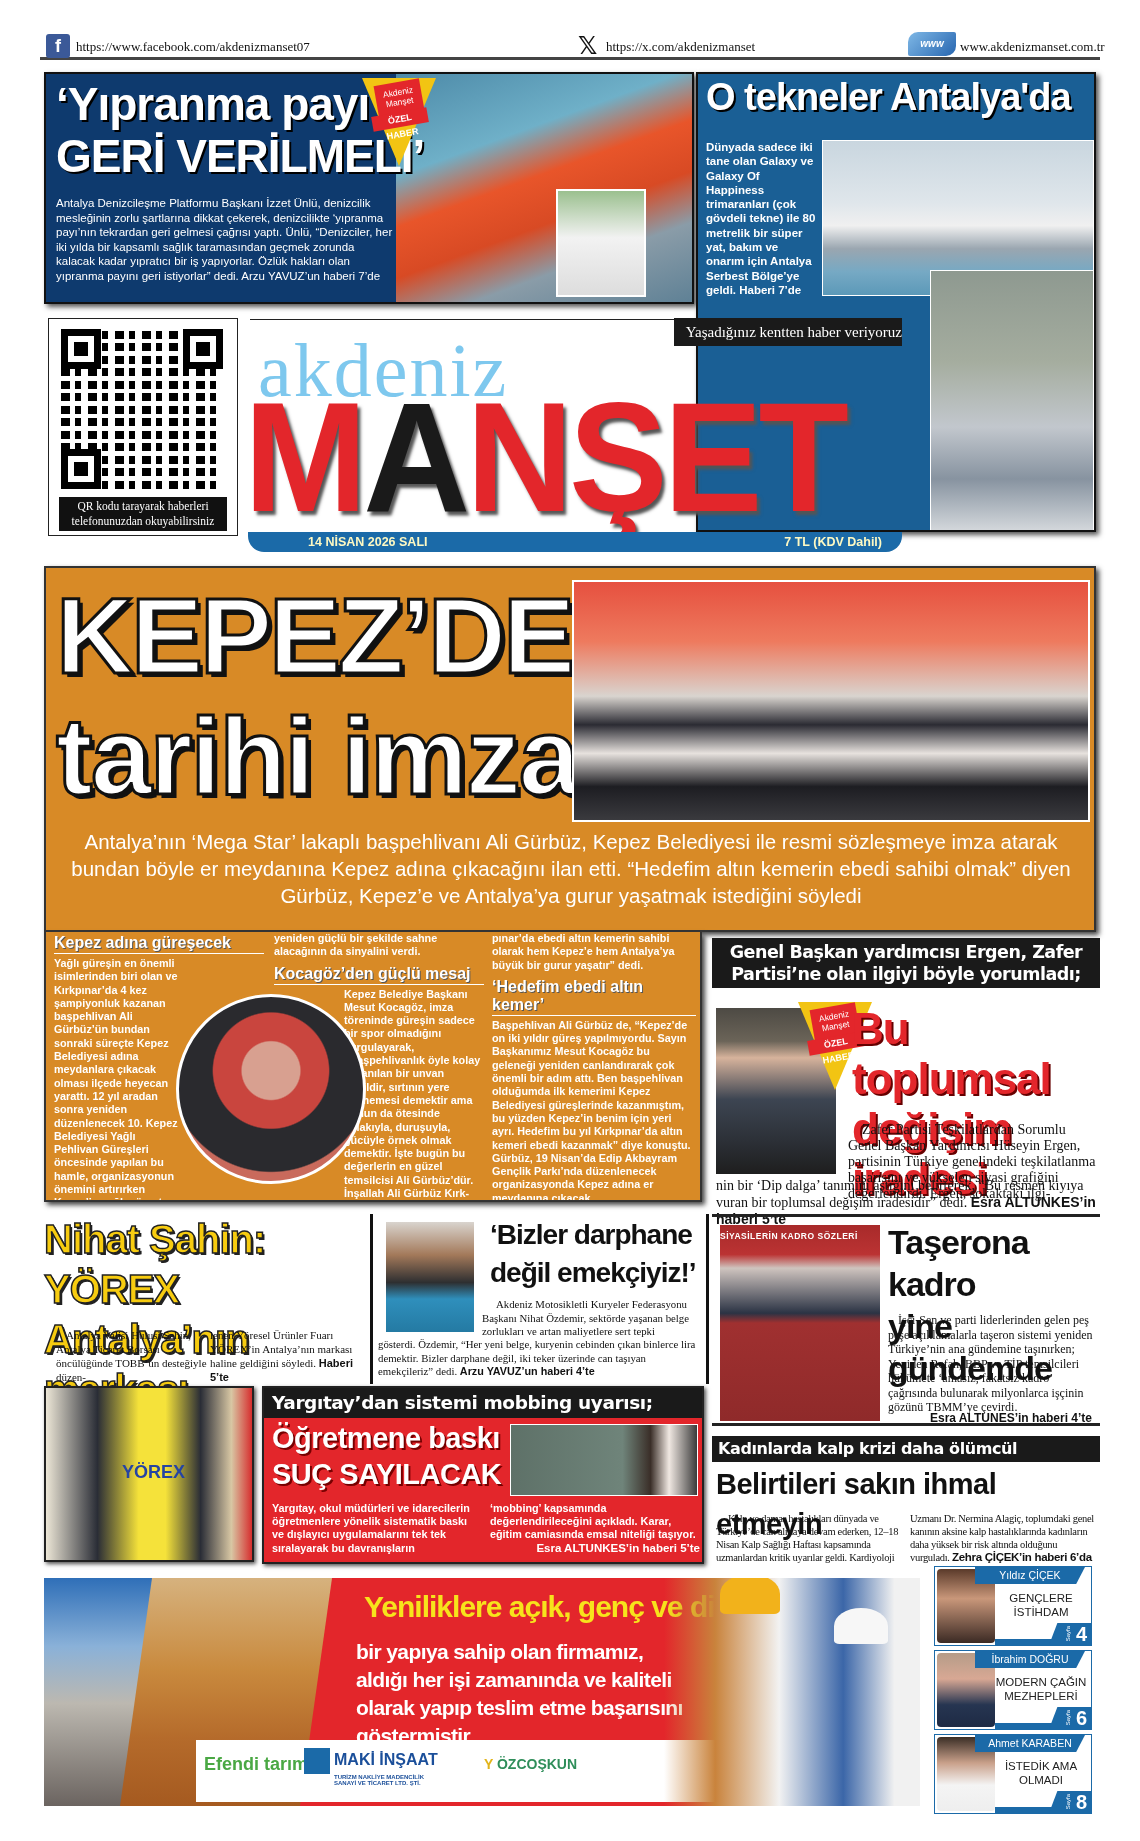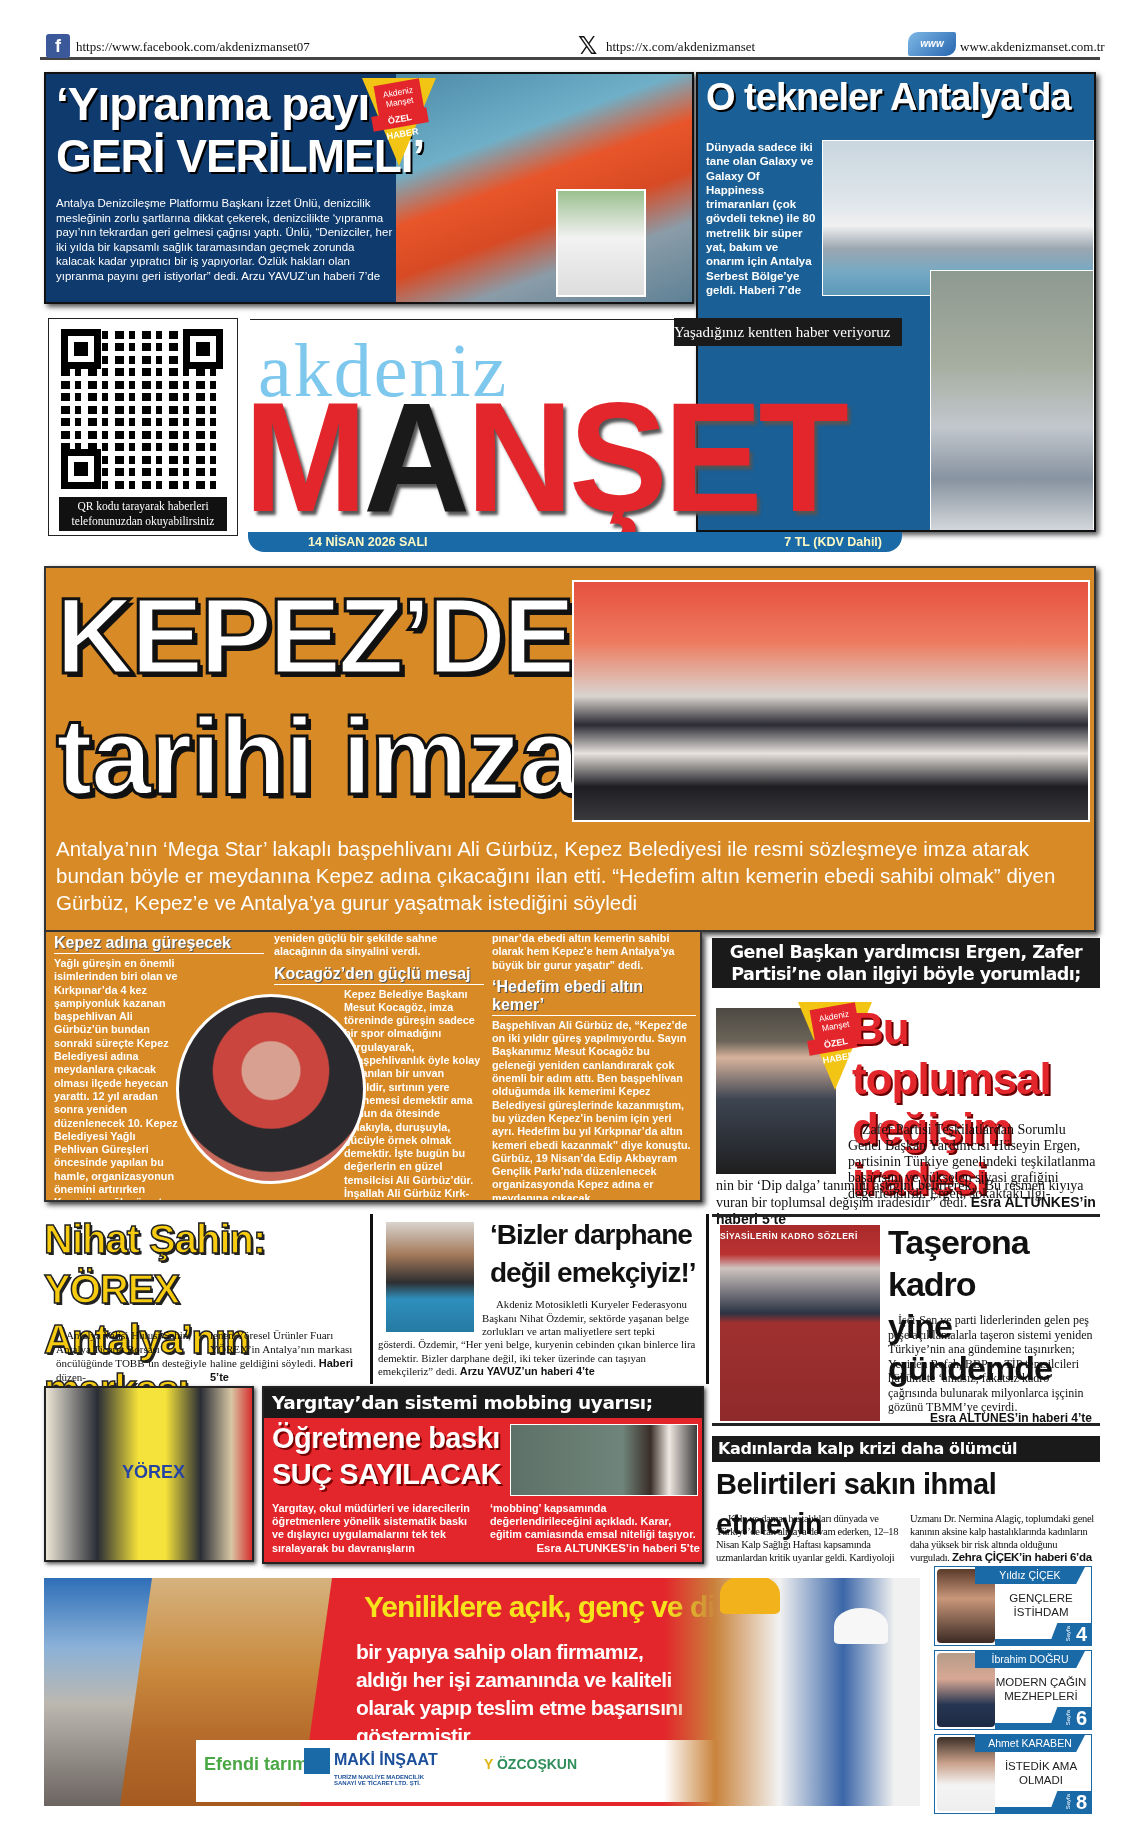--- a/index.html
+++ b/index.html
@@ -30,33 +30,33 @@
 
 .qr{left:48px;top:318px;width:190px;height:218px;border:1px solid #222;background:#fff}
 .qr .code{position:absolute;left:12px;top:10px;width:162px;height:160px;background:
 repeating-linear-gradient(90deg,#000 0 9px,#fff 9px 14px,#000 14px 20px,#fff 20px 27px),
 #000;}
 .qr .code::before{content:"";position:absolute;inset:0;background:repeating-linear-gradient(0deg,transparent 0 8px,#fff 8px 13px,transparent 13px 21px,#fff 21px 25px)}
 .qr .finder{position:absolute;width:40px;height:40px;border:7px solid #000;background:#fff;z-index:2}
 .qr .finder::after{content:"";position:absolute;left:6px;top:6px;width:14px;height:14px;background:#000}
 .qr .cap{position:absolute;left:10px;top:178px;width:168px;height:34px;background:#111;color:#fff;font-family:"Liberation Serif",serif;font-size:11.5px;line-height:15px;text-align:center;padding-top:2px}
 .mast-line{left:250px;top:319px;width:440px;height:1px;background:#222}
-.slogan{left:674px;top:318px;width:228px;height:28px;background:#1a1a1a;color:#fff;font-family:"Liberation Serif",serif;font-size:15px;line-height:28px;text-align:left}
+.slogan{left:674px;top:318px;width:228px;height:28px;background:#1a1a1a;color:#fff;font-family:"Liberation Serif",serif;font-size:15px;line-height:28px;text-align:right}
 .akdeniz{left:258px;top:330px;font-family:"Liberation Serif",serif;font-size:76px;color:#7ec8ee;letter-spacing:2px;line-height:80px}
 .manset{left:244px;top:382px;font-size:148px;line-height:150px;font-weight:bold;color:#e3262b;letter-spacing:-4px;text-shadow:3px 4px 3px #555;transform:scaleY(1.05)}
 .manset .a{color:#1a1a1a}
 .datebar{left:248px;top:532px;width:654px;height:20px;background:#1b6aa8;border-radius:0 0 16px 16px;color:#fef9c3;font-size:12.5px;font-weight:bold;line-height:20px}
 .datebar .d{position:absolute;left:60px}
 .datebar .p{position:absolute;right:20px}
 
 .main{left:44px;top:566px;width:1052px;height:366px;background:#d88a26;border:2px solid #333;box-shadow:3px 3px 5px #444;overflow:hidden}
 .kepez1{position:absolute;left:10px;top:8px;font-size:108px;line-height:120px;font-weight:bold;color:#fff;-webkit-text-stroke:3px #111;text-shadow:4px 4px 0 #111;letter-spacing:-3px}
 .kepez2{position:absolute;left:10px;top:128px;font-size:110px;line-height:120px;font-weight:bold;color:#fff;-webkit-text-stroke:3px #111;text-shadow:4px 4px 0 #111;letter-spacing:-2px}
 .mainphoto{position:absolute;left:526px;top:12px;width:518px;height:242px;border:2px solid #fff;background:linear-gradient(180deg,#e6503f 0%,#ee7a5e 25%,#d9d4cf 48%,#2b2b33 60%,#e7e2de 72%,#1d1d22 86%,#3a3a3e 100%)}
-.mainlede{position:absolute;left:10px;top:267px;width:1030px;color:#fff;font-size:20.5px;line-height:27px;}
+.mainlede{position:absolute;left:10px;top:260px;width:1030px;color:#fff;font-size:20.5px;line-height:27px;text-align:center}
 
 .sub{left:44px;top:932px;width:658px;height:270px;background:#d88a26;border:2px solid #333;border-top:none;box-shadow:3px 3px 5px #444;overflow:hidden}
 .sub h3{font-size:16px;font-weight:bold;color:#fff;text-shadow:1px 1px 0 #555;border-bottom:1px solid #fff;padding-bottom:1px;margin-bottom:3px}
 .sub p{font-size:10.8px;line-height:13.3px;color:#fff;font-weight:bold}
 .sub .c1{position:absolute;left:8px;top:2px;width:210px}
 .sub .c2{position:absolute;left:228px;top:0px;width:210px}
 .sub .c3{position:absolute;left:446px;top:0px;width:204px}
 .circle{position:absolute;left:130px;top:62px;width:190px;height:190px;border-radius:50%;border:3px solid #fff;background:radial-gradient(circle at 50% 40%,#d8a090 0 20%,#c9453e 21% 40%,#2a2a2e 41% 70%,#c96a5c 71%)}
 
 .ergen{left:712px;top:938px;width:388px;height:264px}

